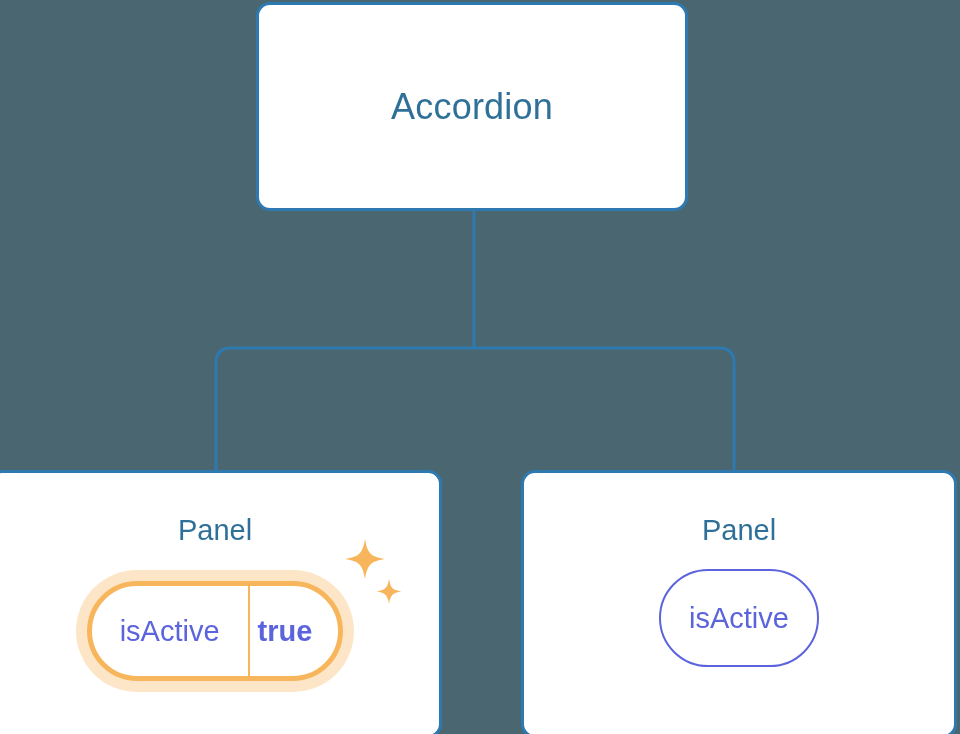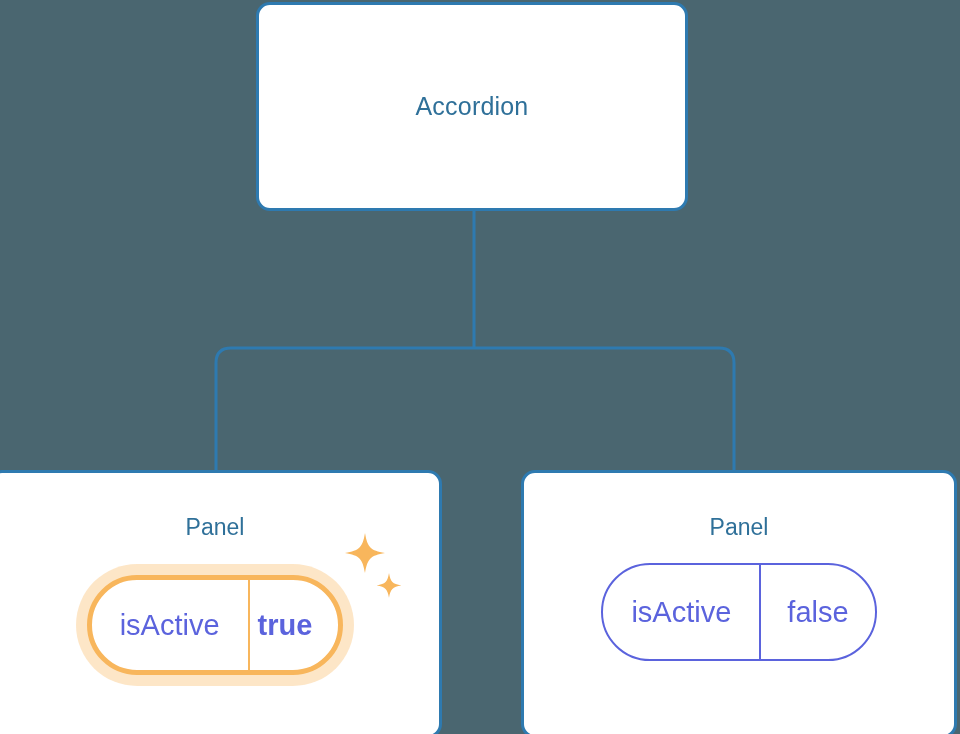--- a/index.html
+++ b/index.html
@@ -45,21 +45,21 @@
     left: 256px;
     top: 2px;
     width: 432px;
     height: 209px;
     display: flex;
     align-items: center;
     justify-content: center;
   }
   .node-title {
     color: #2F7099;
-    font-size: 25px;
+    font-size: 36px;
     font-weight: 400;
     letter-spacing: 0.2px;
     line-height: 1;
   }
 
   
   .panel-card {
     position: absolute;
     top: 470px;
     height: 268px;
@@ -84,21 +84,21 @@
     border-radius: 12px;
     overflow: hidden;
     display: flex;
     flex-direction: column;
     align-items: center;
     padding-top: 43px;
     box-sizing: border-box;
   }
   .panel-title {
     color: #2F7099;
-    font-size: 23px;
+    font-size: 29px;
     font-weight: 400;
     line-height: 1;
   }
 
   
   .pill-wrap {
     position: relative;
     margin-top: 24px;
     display: inline-block;
   }
@@ -189,19 +189,18 @@
     </div>
   </div>
 
   <div class="panel-card" id="panel-right">
     <div class="panel-inner">
       <span class="panel-title">Panel</span>
 
       <div class="pill-wrap">
         <div class="pill plain">
           <div class="pill-cell pill-key">isActive</div>
-          <div class="pill-cell pill-val">false</div>
         </div>
       </div>
     </div>
   </div>
 
 </div>
 
 </body></html>

